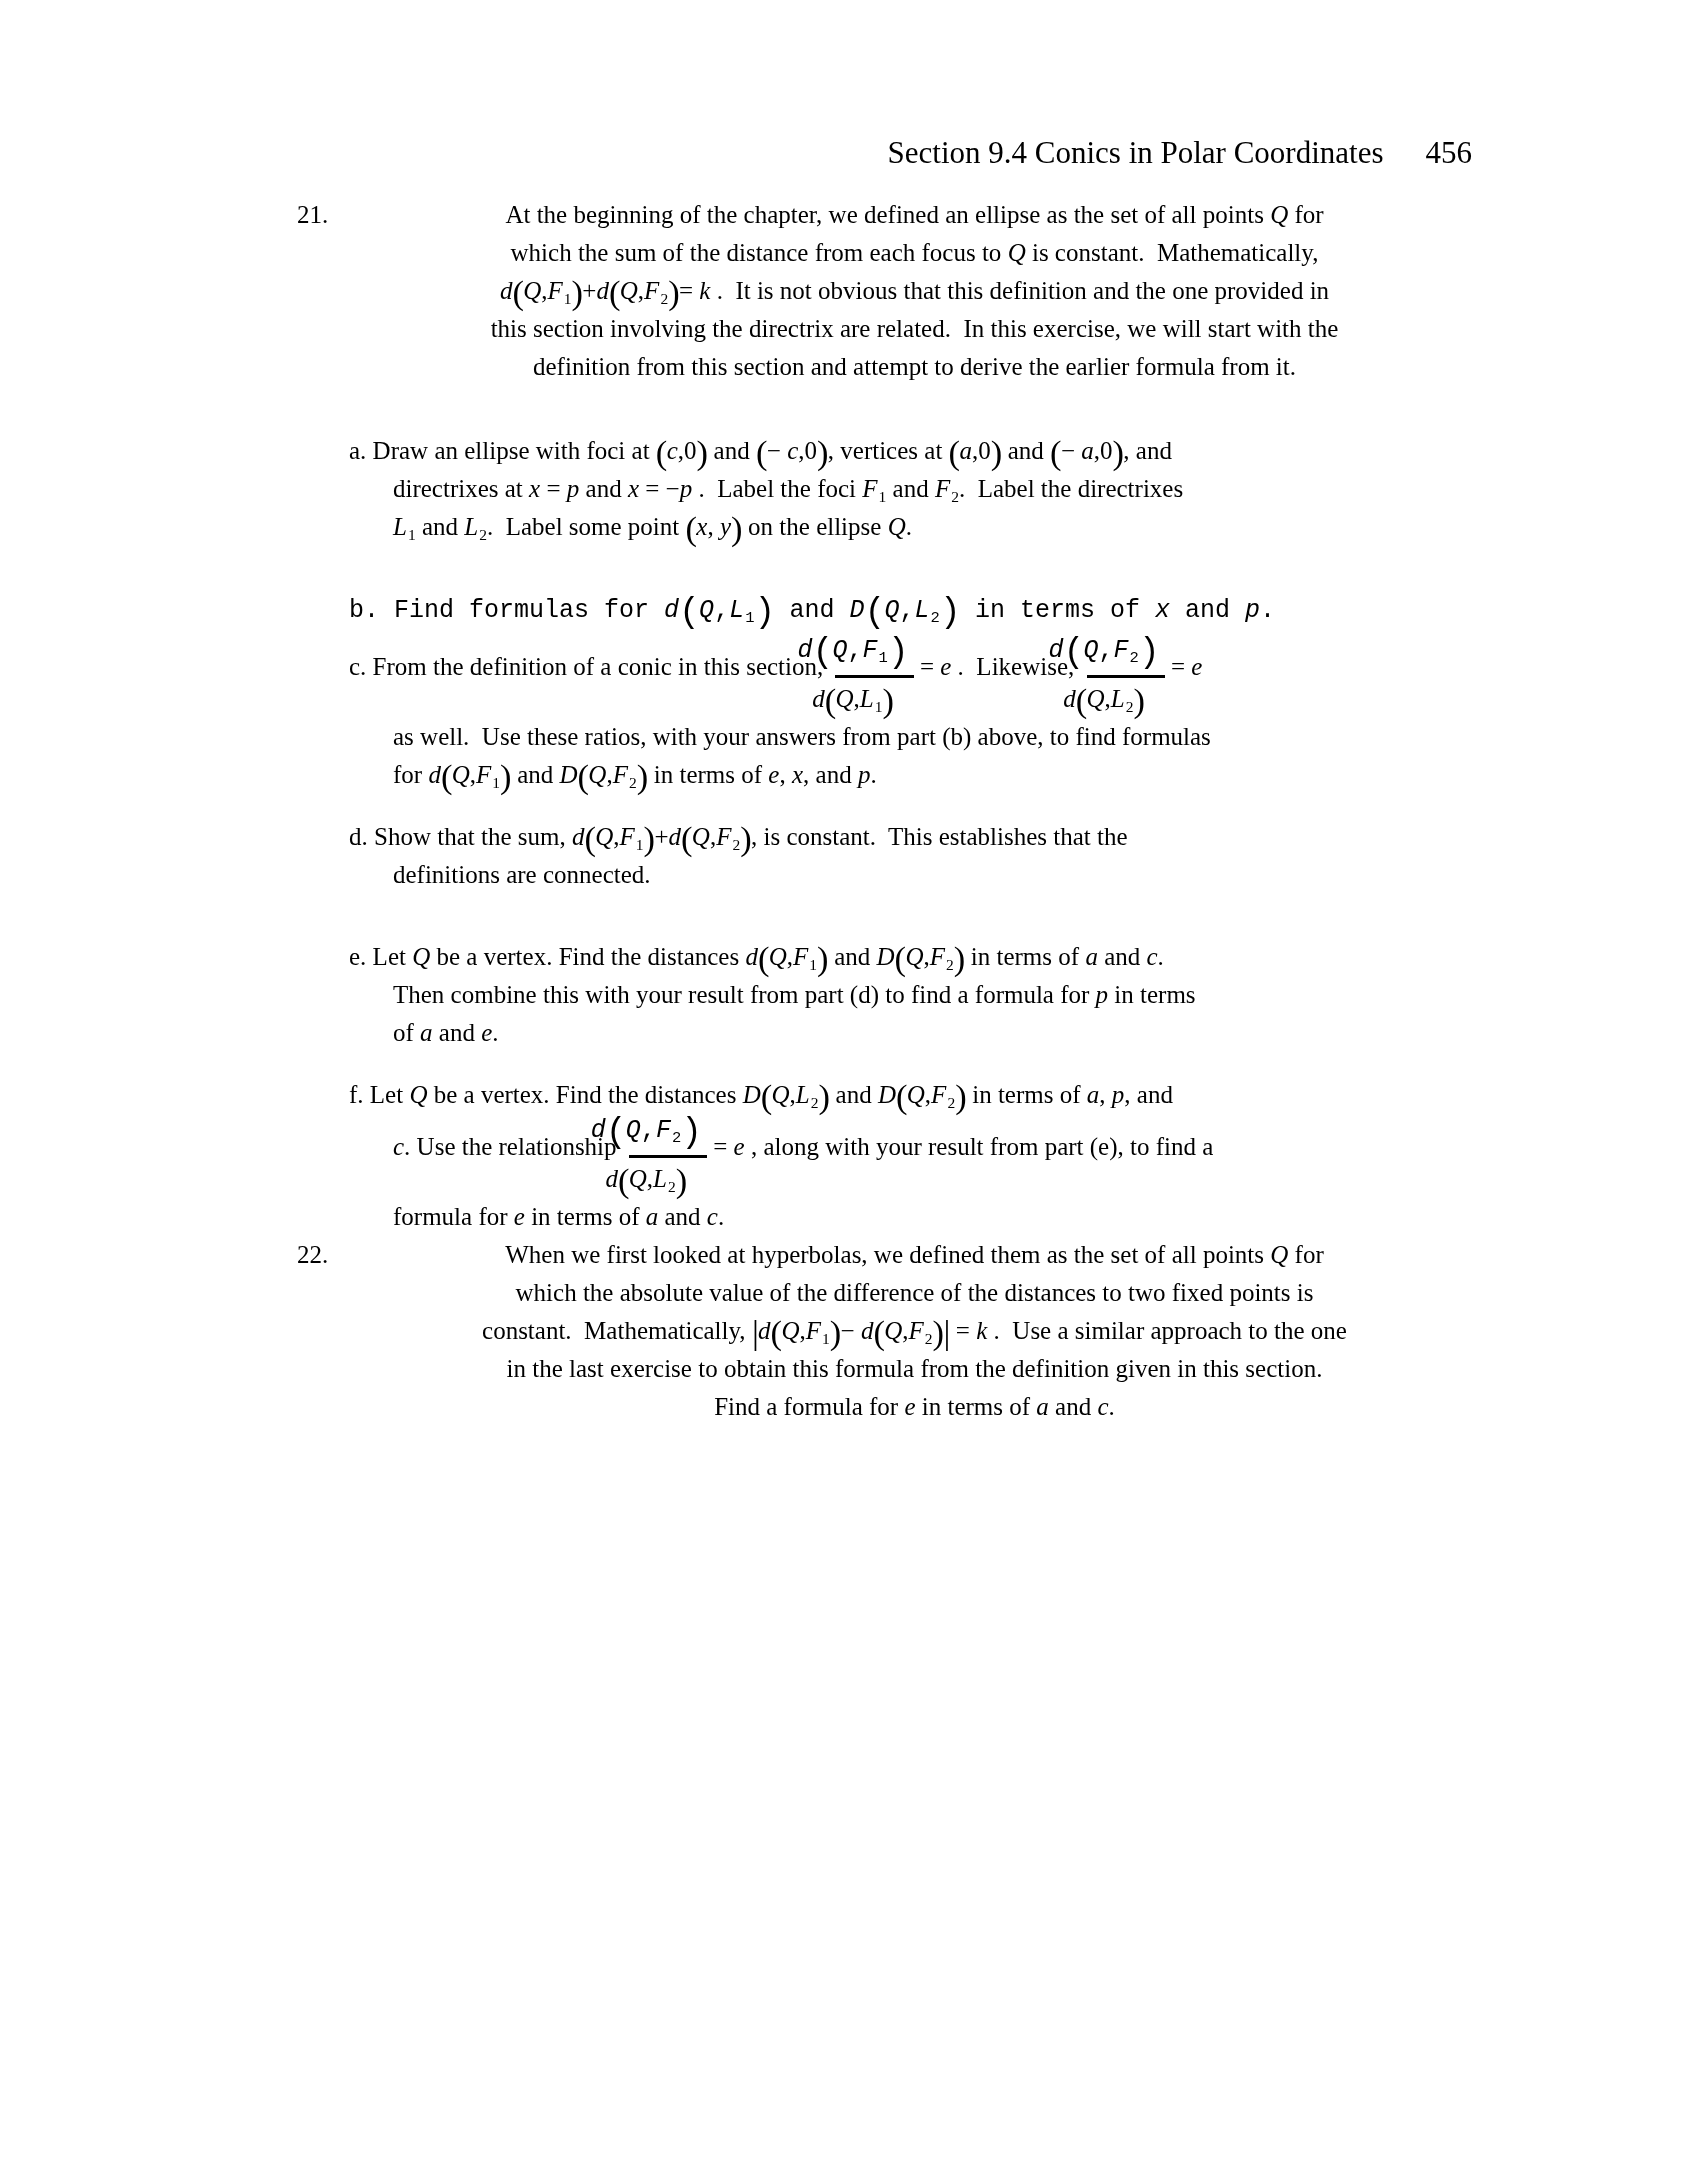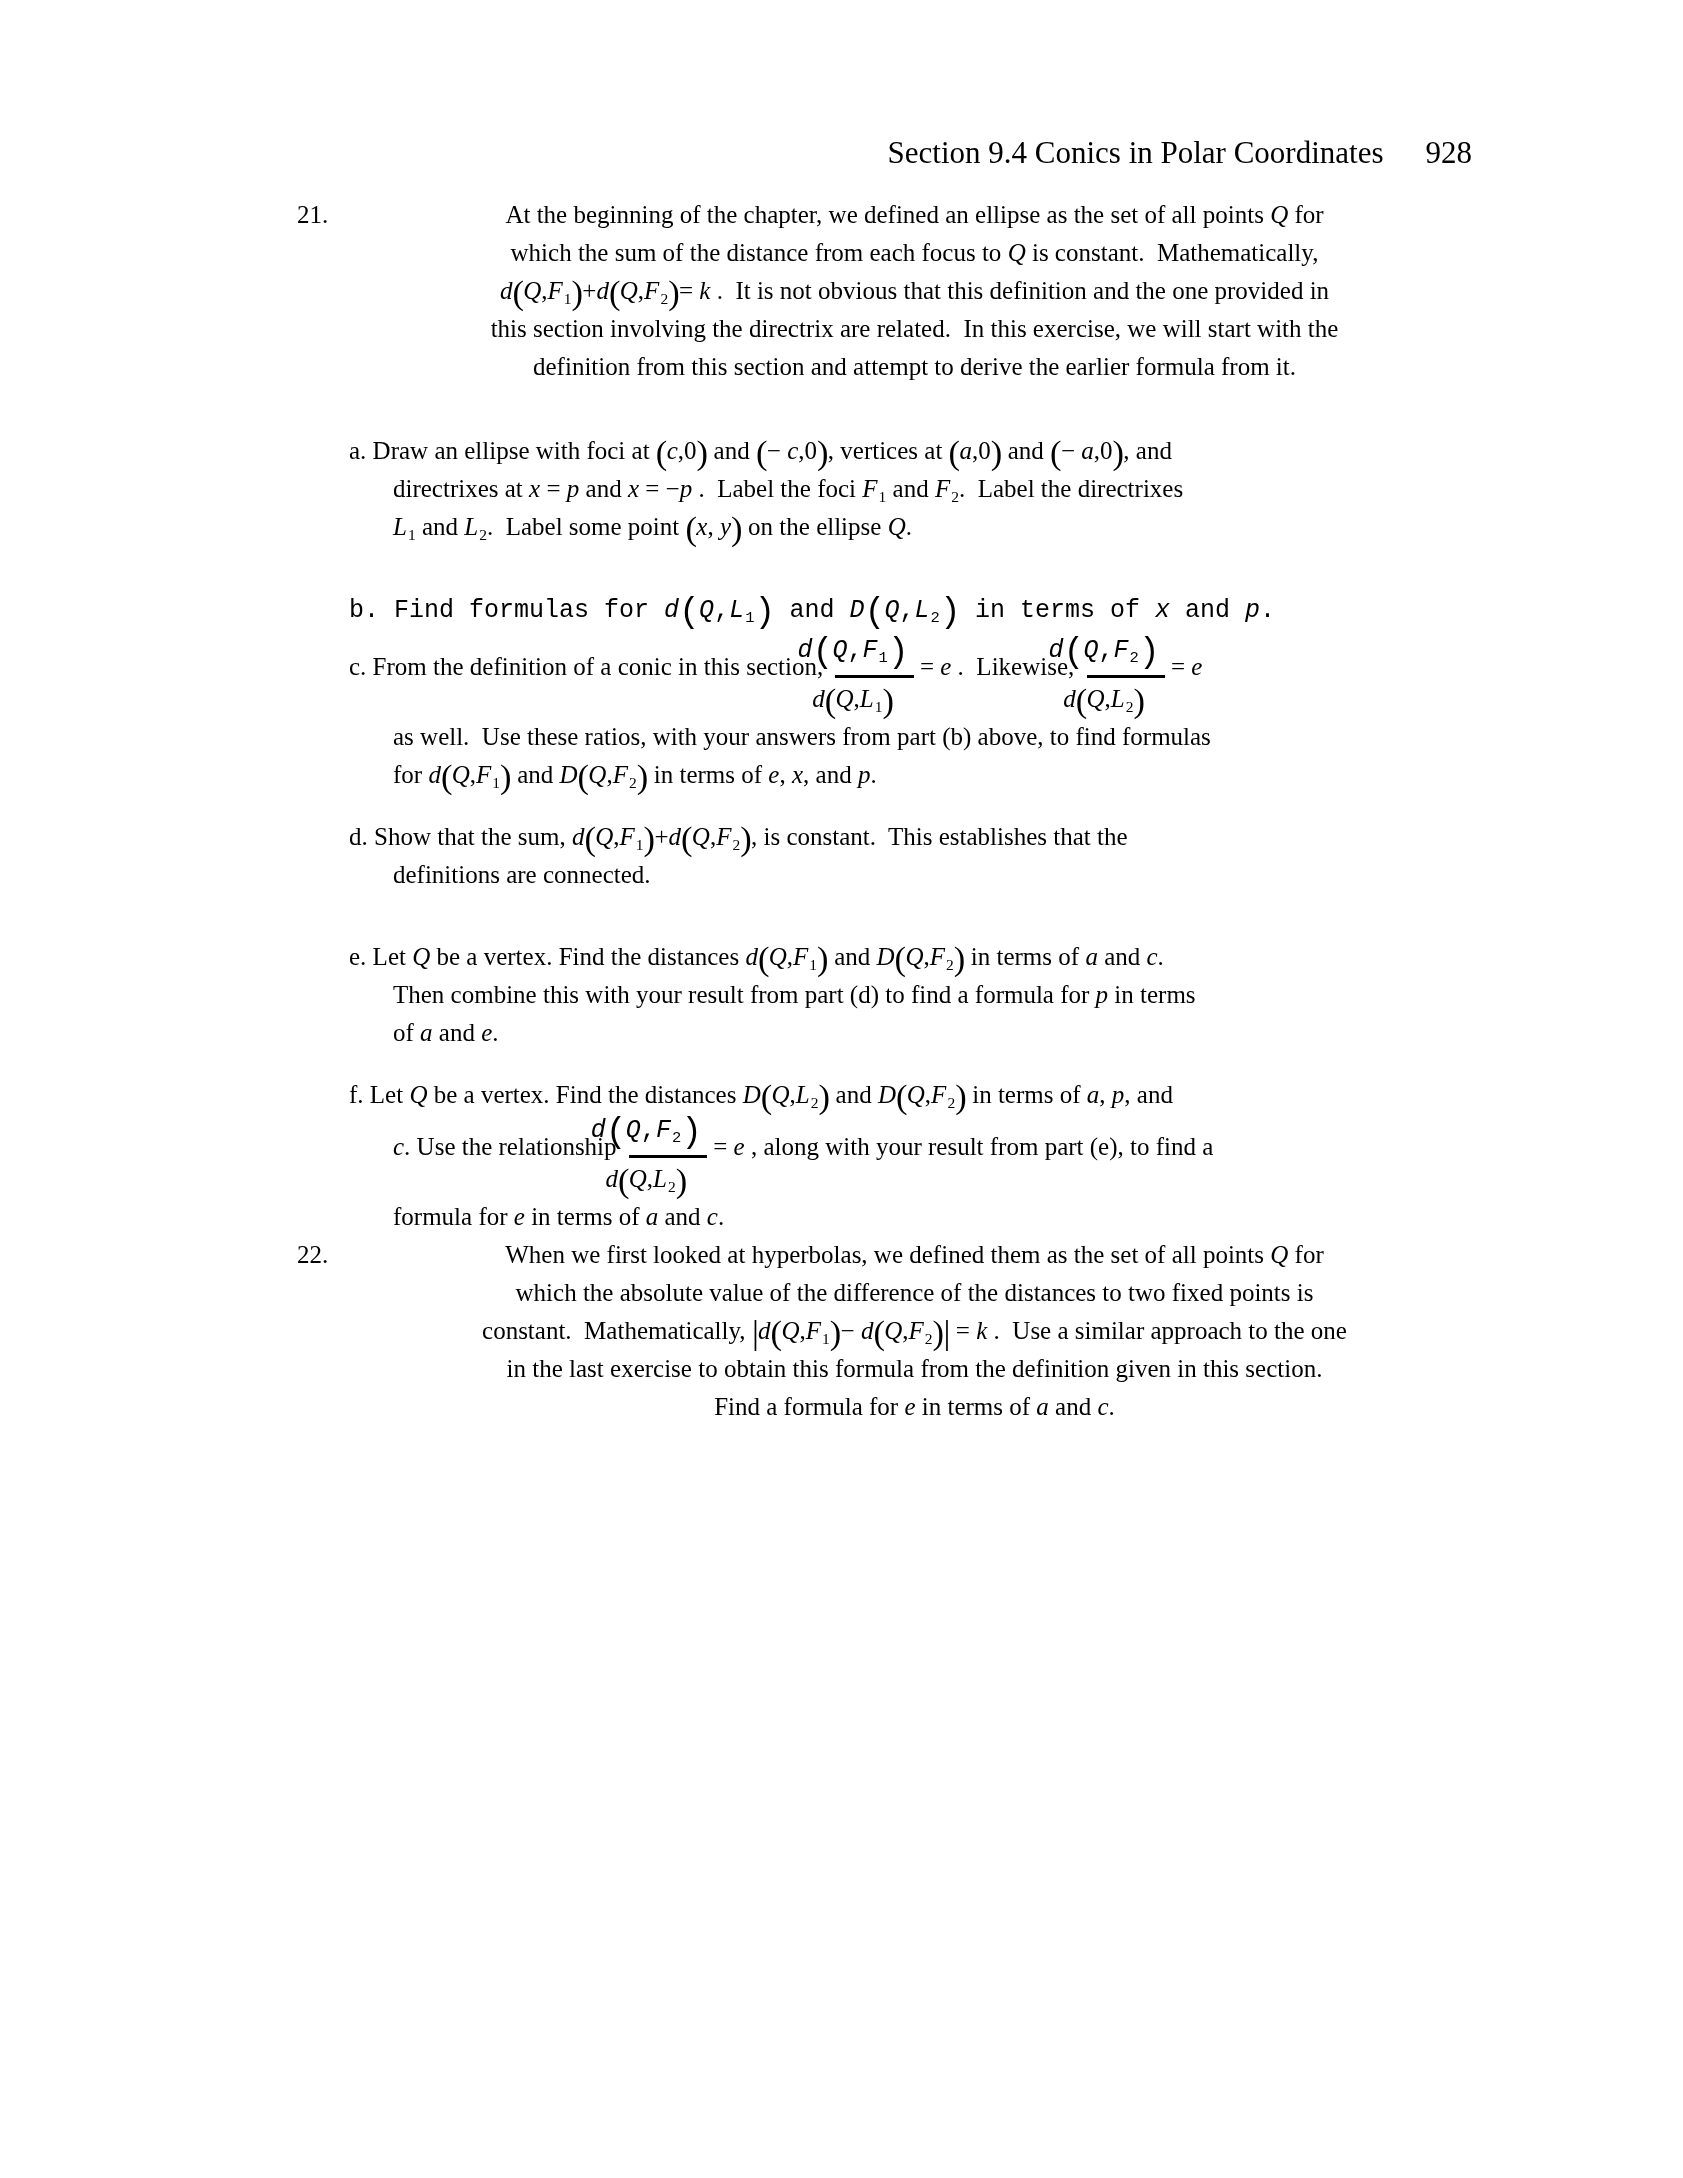--- a/index.html
+++ b/index.html
@@ -84,21 +84,21 @@
   .fden {
     display: block;
     padding: 5px 6px 1px;
   }
 </style>
 </head>
 <body>
 
 <div class="page">
   <header class="page-header">
-    <span class="header-title">Section 9.4 Conics in Polar Coordinates</span><span class="header-page-num">928</span>
+    <span class="header-title">Section 9.4 Conics in Polar Coordinates</span><span class="header-page-num">456</span>
   </header>
 
   <main class="content" id="exercise-list">
       <section class="exercise">
         <div class="ex-num">21.</div>
         <div class="ex-body"><p class="ex-intro"><span class="rm">At the beginning of the chapter, we defined an ellipse as the set of all points </span><span class="it">Q</span><span class="rm"> for</span><br><span class="rm">which the sum of the distance from each focus to </span><span class="it">Q</span><span class="rm"> is constant.  Mathematically,</span><br><span class="it">d</span><span class="pr">(</span><span class="it">Q</span><span class="rm">,</span><span class="it">F</span><sub class="sb">1</sub><span class="pr">)</span><span class="rm">+</span><span class="it">d</span><span class="pr">(</span><span class="it">Q</span><span class="rm">,</span><span class="it">F</span><sub class="sb">2</sub><span class="pr">)</span><span class="rm">= </span><span class="it">k</span><span class="rm"> .  It is not obvious that this definition and the one provided in</span><br><span class="rm">this section involving the directrix are related.  In this exercise, we will start with the</span><br><span class="rm">definition from this section and attempt to derive the earlier formula from it.</span></p><div class="part part-a"><span class="part-label">a.</span> <span class="rm">Draw an ellipse with foci at </span><span class="pr">(</span><span class="it">c</span><span class="rm">,0</span><span class="pr">)</span><span class="rm"> and </span><span class="pr">(</span><span class="rm">− </span><span class="it">c</span><span class="rm">,0</span><span class="pr">)</span><span class="rm">, vertices at </span><span class="pr">(</span><span class="it">a</span><span class="rm">,0</span><span class="pr">)</span><span class="rm"> and </span><span class="pr">(</span><span class="rm">− </span><span class="it">a</span><span class="rm">,0</span><span class="pr">)</span><span class="rm">, and</span><br><span class="rm">directrixes at </span><span class="it">x</span><span class="rm"> = </span><span class="it">p</span><span class="rm"> and </span><span class="it">x</span><span class="rm"> = −</span><span class="it">p</span><span class="rm"> .  Label the foci </span><span class="it">F</span><sub class="sb">1</sub><span class="rm"> and </span><span class="it">F</span><sub class="sb">2</sub><span class="rm">.  Label the directrixes</span><br><span class="it">L</span><sub class="sb">1</sub><span class="rm"> and </span><span class="it">L</span><sub class="sb">2</sub><span class="rm">.  Label some point </span><span class="pr">(</span><span class="it">x</span><span class="rm">, </span><span class="it">y</span><span class="pr">)</span><span class="rm"> on the ellipse </span><span class="it">Q</span><span class="rm">.</span></div><div class="part part-b"><span class="part-label">b.</span> <span class="rm">Find formulas for </span><span class="it">d</span><span class="pr">(</span><span class="it">Q</span><span class="rm">,</span><span class="it">L</span><sub class="sb">1</sub><span class="pr">)</span><span class="rm"> and </span><span class="it">D</span><span class="pr">(</span><span class="it">Q</span><span class="rm">,</span><span class="it">L</span><sub class="sb">2</sub><span class="pr">)</span><span class="rm"> in terms of </span><span class="it">x</span><span class="rm"> and </span><span class="it">p</span><span class="rm">.</span></div><div class="part part-c"><span class="part-label">c.</span> <span class="rm">From the definition of a conic in this section, </span><span class="frac"><span class="fnum"><span class="it">d</span><span class="pr">(</span><span class="it">Q</span><span class="rm">,</span><span class="it">F</span><sub class="sb">1</sub><span class="pr">)</span></span><span class="fden"><span class="it">d</span><span class="pr">(</span><span class="it">Q</span><span class="rm">,</span><span class="it">L</span><sub class="sb">1</sub><span class="pr">)</span></span></span><span class="rm">= </span><span class="it">e</span><span class="rm"> .  Likewise, </span><span class="frac"><span class="fnum"><span class="it">d</span><span class="pr">(</span><span class="it">Q</span><span class="rm">,</span><span class="it">F</span><sub class="sb">2</sub><span class="pr">)</span></span><span class="fden"><span class="it">d</span><span class="pr">(</span><span class="it">Q</span><span class="rm">,</span><span class="it">L</span><sub class="sb">2</sub><span class="pr">)</span></span></span><span class="rm">= </span><span class="it">e</span><br><span class="rm">as well.  Use these ratios, with your answers from part (b) above, to find formulas</span><br><span class="rm">for </span><span class="it">d</span><span class="pr">(</span><span class="it">Q</span><span class="rm">,</span><span class="it">F</span><sub class="sb">1</sub><span class="pr">)</span><span class="rm"> and </span><span class="it">D</span><span class="pr">(</span><span class="it">Q</span><span class="rm">,</span><span class="it">F</span><sub class="sb">2</sub><span class="pr">)</span><span class="rm"> in terms of </span><span class="it">e</span><span class="rm">, </span><span class="it">x</span><span class="rm">, and </span><span class="it">p</span><span class="rm">.</span></div><div class="part part-d"><span class="part-label">d.</span> <span class="rm">Show that the sum, </span><span class="it">d</span><span class="pr">(</span><span class="it">Q</span><span class="rm">,</span><span class="it">F</span><sub class="sb">1</sub><span class="pr">)</span><span class="rm">+</span><span class="it">d</span><span class="pr">(</span><span class="it">Q</span><span class="rm">,</span><span class="it">F</span><sub class="sb">2</sub><span class="pr">)</span><span class="rm">, is constant.  This establishes that the</span><br><span class="rm">definitions are connected.</span></div><div class="part part-e"><span class="part-label">e.</span> <span class="rm">Let </span><span class="it">Q</span><span class="rm"> be a vertex. Find the distances </span><span class="it">d</span><span class="pr">(</span><span class="it">Q</span><span class="rm">,</span><span class="it">F</span><sub class="sb">1</sub><span class="pr">)</span><span class="rm"> and </span><span class="it">D</span><span class="pr">(</span><span class="it">Q</span><span class="rm">,</span><span class="it">F</span><sub class="sb">2</sub><span class="pr">)</span><span class="rm"> in terms of </span><span class="it">a</span><span class="rm"> and </span><span class="it">c</span><span class="rm">.</span><br><span class="rm">Then combine this with your result from part (d) to find a formula for </span><span class="it">p</span><span class="rm"> in terms</span><br><span class="rm">of </span><span class="it">a</span><span class="rm"> and </span><span class="it">e</span><span class="rm">.</span></div><div class="part part-f"><span class="part-label">f.</span> <span class="rm">Let </span><span class="it">Q</span><span class="rm"> be a vertex. Find the distances </span><span class="it">D</span><span class="pr">(</span><span class="it">Q</span><span class="rm">,</span><span class="it">L</span><sub class="sb">2</sub><span class="pr">)</span><span class="rm"> and </span><span class="it">D</span><span class="pr">(</span><span class="it">Q</span><span class="rm">,</span><span class="it">F</span><sub class="sb">2</sub><span class="pr">)</span><span class="rm"> in terms of </span><span class="it">a</span><span class="rm">, </span><span class="it">p</span><span class="rm">, and</span><br><span class="it">c</span><span class="rm">. Use the relationship </span><span class="frac"><span class="fnum"><span class="it">d</span><span class="pr">(</span><span class="it">Q</span><span class="rm">,</span><span class="it">F</span><sub class="sb">2</sub><span class="pr">)</span></span><span class="fden"><span class="it">d</span><span class="pr">(</span><span class="it">Q</span><span class="rm">,</span><span class="it">L</span><sub class="sb">2</sub><span class="pr">)</span></span></span><span class="rm">= </span><span class="it">e</span><span class="rm"> , along with your result from part (e), to find a</span><br><span class="rm">formula for </span><span class="it">e</span><span class="rm"> in terms of </span><span class="it">a</span><span class="rm"> and </span><span class="it">c</span><span class="rm">.</span></div></div>
       </section>
       <section class="exercise">
         <div class="ex-num">22.</div>
         <div class="ex-body"><p class="ex-intro"><span class="rm">When we first looked at hyperbolas, we defined them as the set of all points </span><span class="it">Q</span><span class="rm"> for</span><br><span class="rm">which the absolute value of the difference of the distances to two fixed points is</span><br><span class="rm">constant.  Mathematically, </span><span class="pr">|</span><span class="it">d</span><span class="pr">(</span><span class="it">Q</span><span class="rm">,</span><span class="it">F</span><sub class="sb">1</sub><span class="pr">)</span><span class="rm">− </span><span class="it">d</span><span class="pr">(</span><span class="it">Q</span><span class="rm">,</span><span class="it">F</span><sub class="sb">2</sub><span class="pr">)</span><span class="pr">|</span><span class="rm"> = </span><span class="it">k</span><span class="rm"> .  Use a similar approach to the one</span><br><span class="rm">in the last exercise to obtain this formula from the definition given in this section.</span><br><span class="rm">Find a formula for </span><span class="it">e</span><span class="rm"> in terms of </span><span class="it">a</span><span class="rm"> and </span><span class="it">c</span><span class="rm">.</span></p></div>

